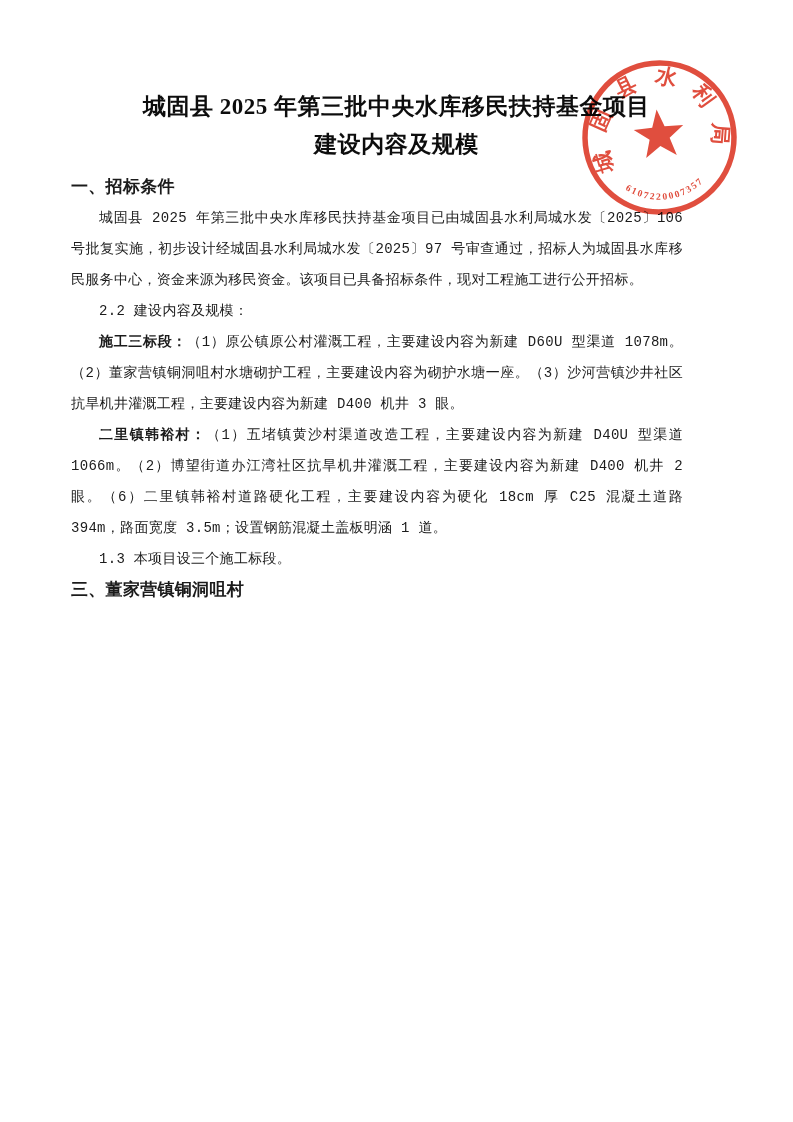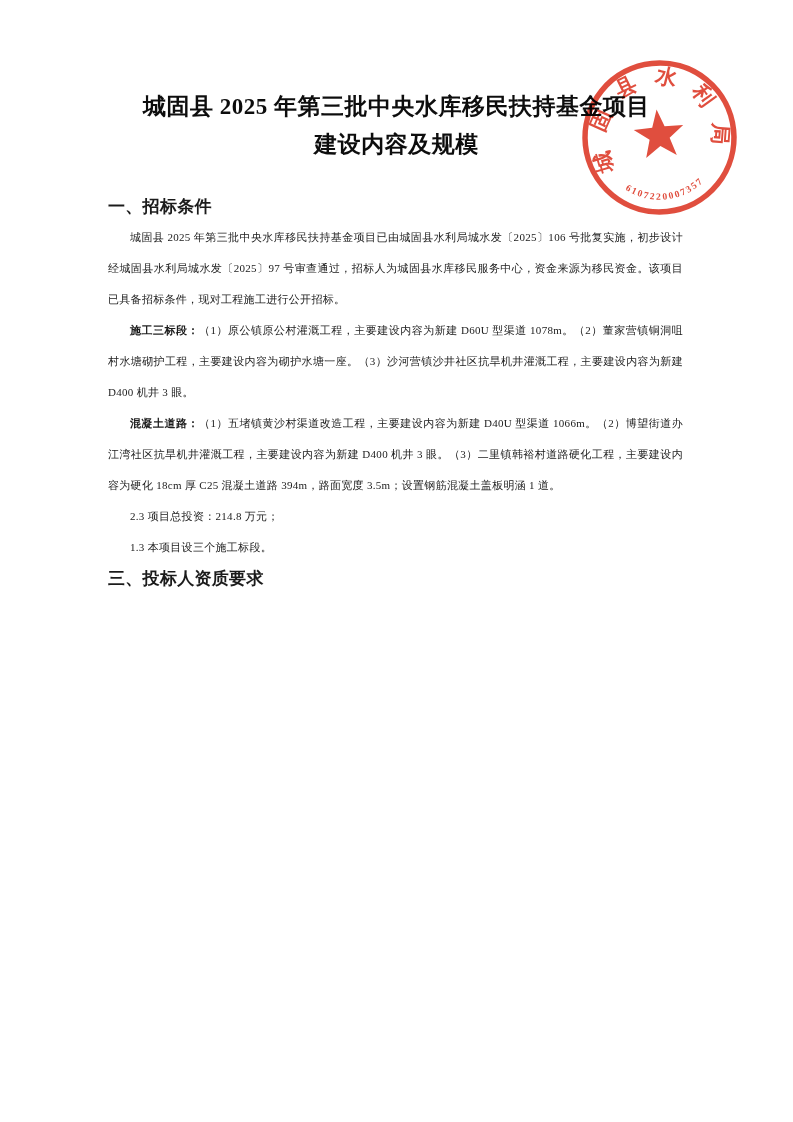--- a/index.html
+++ b/index.html
@@ -15,27 +15,28 @@
   .title-block {
     padding-top: 88px;
     text-align: center;
     font-weight: bold;
     font-size: 23px;
     line-height: 38px;
     color: #0d0d0d;
     letter-spacing: 0.5px;
   }
   .content {
-    margin-top: 27px;
-    padding-left: 108px;
+    margin-top: 8px;
+    padding-left: 71px;
     padding-right: 110px;
+    font-family: Liberation Mono, monospace;
   }
   .content p {
     margin: 0;
-    font-size: 11px;
+    font-size: 14px;
     line-height: 31px;
     text-align: justify;
     text-justify: inter-character;
     letter-spacing: 0.3px;
   }
   .content p.h {
     font-weight: bold;
     font-size: 17px;
     text-align: left;
   }
@@ -62,25 +63,25 @@
 <div class="page">
 
   <div class="title-block">
     <div>城固县 2025 年第三批中央水库移民扶持基金项目</div>
     <div>建设内容及规模</div>
   </div>
 
   <main class="content">
     <p class="h">一、招标条件</p>
     <p class="indent">城固县 2025 年第三批中央水库移民扶持基金项目已由城固县水利局城水发〔2025〕106 号批复实施，初步设计经城固县水利局城水发〔2025〕97 号审查通过，招标人为城固县水库移民服务中心，资金来源为移民资金。该项目已具备招标条件，现对工程施工进行公开招标。</p>
+    <p class="indent">2.2 建设内容及规模：</p>
     <p class="indent"><b>施工三标段：</b><span>（1）原公镇原公村灌溉工程，主要建设内容为新建 D60U 型渠道 1078m。（2）董家营镇铜洞咀村水塘砌护工程，主要建设内容为砌护水塘一座。（3）沙河营镇沙井社区抗旱机井灌溉工程，主要建设内容为新建 D400 机井 3 眼。</span></p>
-    <p class="indent"><b>混凝土道路：</b><span>（1）五堵镇黄沙村渠道改造工程，主要建设内容为新建 D40U 型渠道 1066m。（2）博望街道办江湾社区抗旱机井灌溉工程，主要建设内容为新建 D400 机井 3 眼。（3）二里镇韩裕村道路硬化工程，主要建设内容为硬化 18cm 厚 C25 混凝土道路 394m，路面宽度 3.5m；设置钢筋混凝土盖板明涵 1 道。</span></p>
-    <p class="indent">2.3 项目总投资：214.8 万元；</p>
+    <p class="indent"><b>二里镇韩裕村：</b><span>（1）五堵镇黄沙村渠道改造工程，主要建设内容为新建 D40U 型渠道 1066m。（2）博望街道办江湾社区抗旱机井灌溉工程，主要建设内容为新建 D400 机井 2 眼。（6）二里镇韩裕村道路硬化工程，主要建设内容为硬化 18cm 厚 C25 混凝土道路 394m，路面宽度 3.5m；设置钢筋混凝土盖板明涵 1 道。</span></p>
     <p class="indent">1.3 本项目设三个施工标段。</p>
-    <p class="h">三、投标人资质要求</p>
+    <p class="h">三、董家营镇铜洞咀村</p>
   </main>
 
   <svg class="seal" viewBox="0 0 160 160" aria-hidden="true">
     <defs>
       <path id="sealTopArc" d="M 37.7 111.9 A 53 53 0 1 1 122.3 111.9" fill="none"></path>
       <path id="sealBottomArc" d="M 36.2 123.8 A 62 62 0 0 0 123.8 123.8" fill="none"></path>
     </defs>
     <g transform="rotate(-6 80 80)">
       <circle cx="80" cy="80" r="74" fill="none" stroke-width="5.5" stroke="#dd3a29"></circle>
       <polygon points="80,52 86.2,69.5 104.7,70 90,81.2 95.3,99 80,88.5 64.7,99 70,81.2 55.3,70 73.8,69.5" fill="#dd3a29"></polygon>

